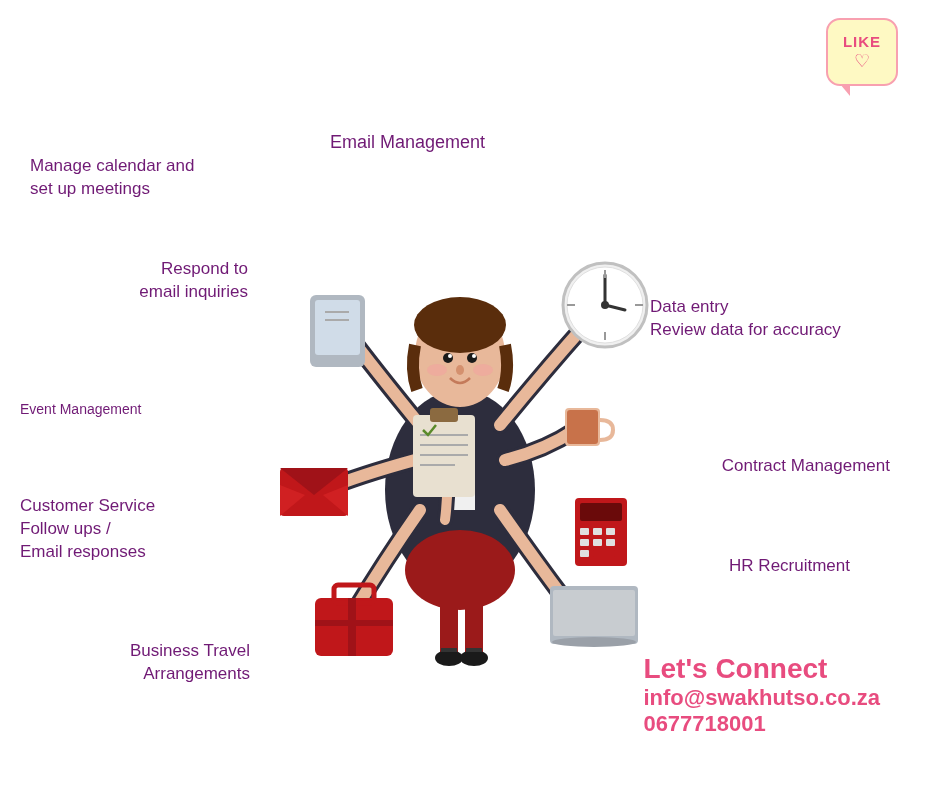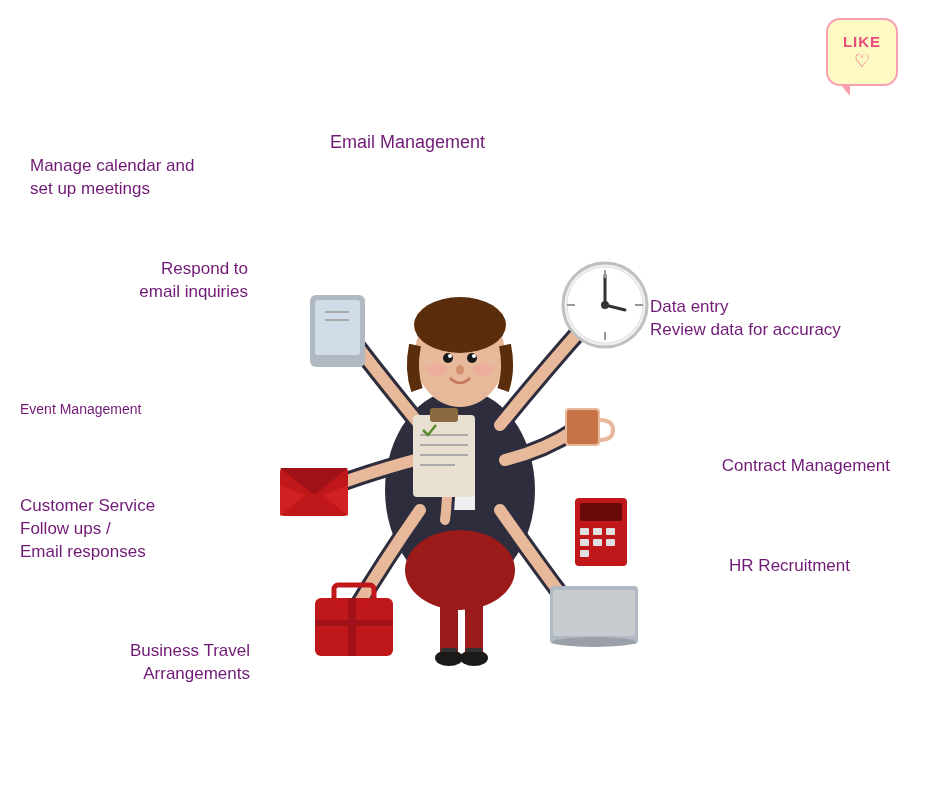--- a/index.html
+++ b/index.html
@@ -144,20 +144,25 @@
 
   <div class="label" style="top:455px; right:50px; font-size:17px;">Contract Management</div>
 
   <div class="label" style="top:495px; left:20px; font-size:17px; width:220px;">Customer Service<br>Follow ups /<br>Email responses</div>
 
   <div class="label" style="top:640px; left:30px; font-size:17px; width:220px;text-align:right;">Business Travel<br>Arrangements</div>
 
   <div class="label" style="top:555px; right:90px; font-size:17px;">HR Recruitment</div>
 
 
+  <div class="connect-section">
+    <div class="connect-title">Let's Connect</div>
+    <div class="connect-info">info@swakhutso.co.za</div>
+    <div class="connect-info">0677718001</div>
+  </div>
 
   <div class="figure-area">
     <svg class="figure-svg" viewBox="0 0 430 540" xmlns="http://www.w3.org/2000/svg">
 
       <ellipse cx="215" cy="360" rx="75" ry="100" fill="#2d2d3d"></ellipse>
 
       <rect x="200" y="300" width="30" height="80" fill="#f0f0f0"></rect>
 
       <ellipse cx="215" cy="440" rx="55" ry="40" fill="#9b1a1a"></ellipse>
 

